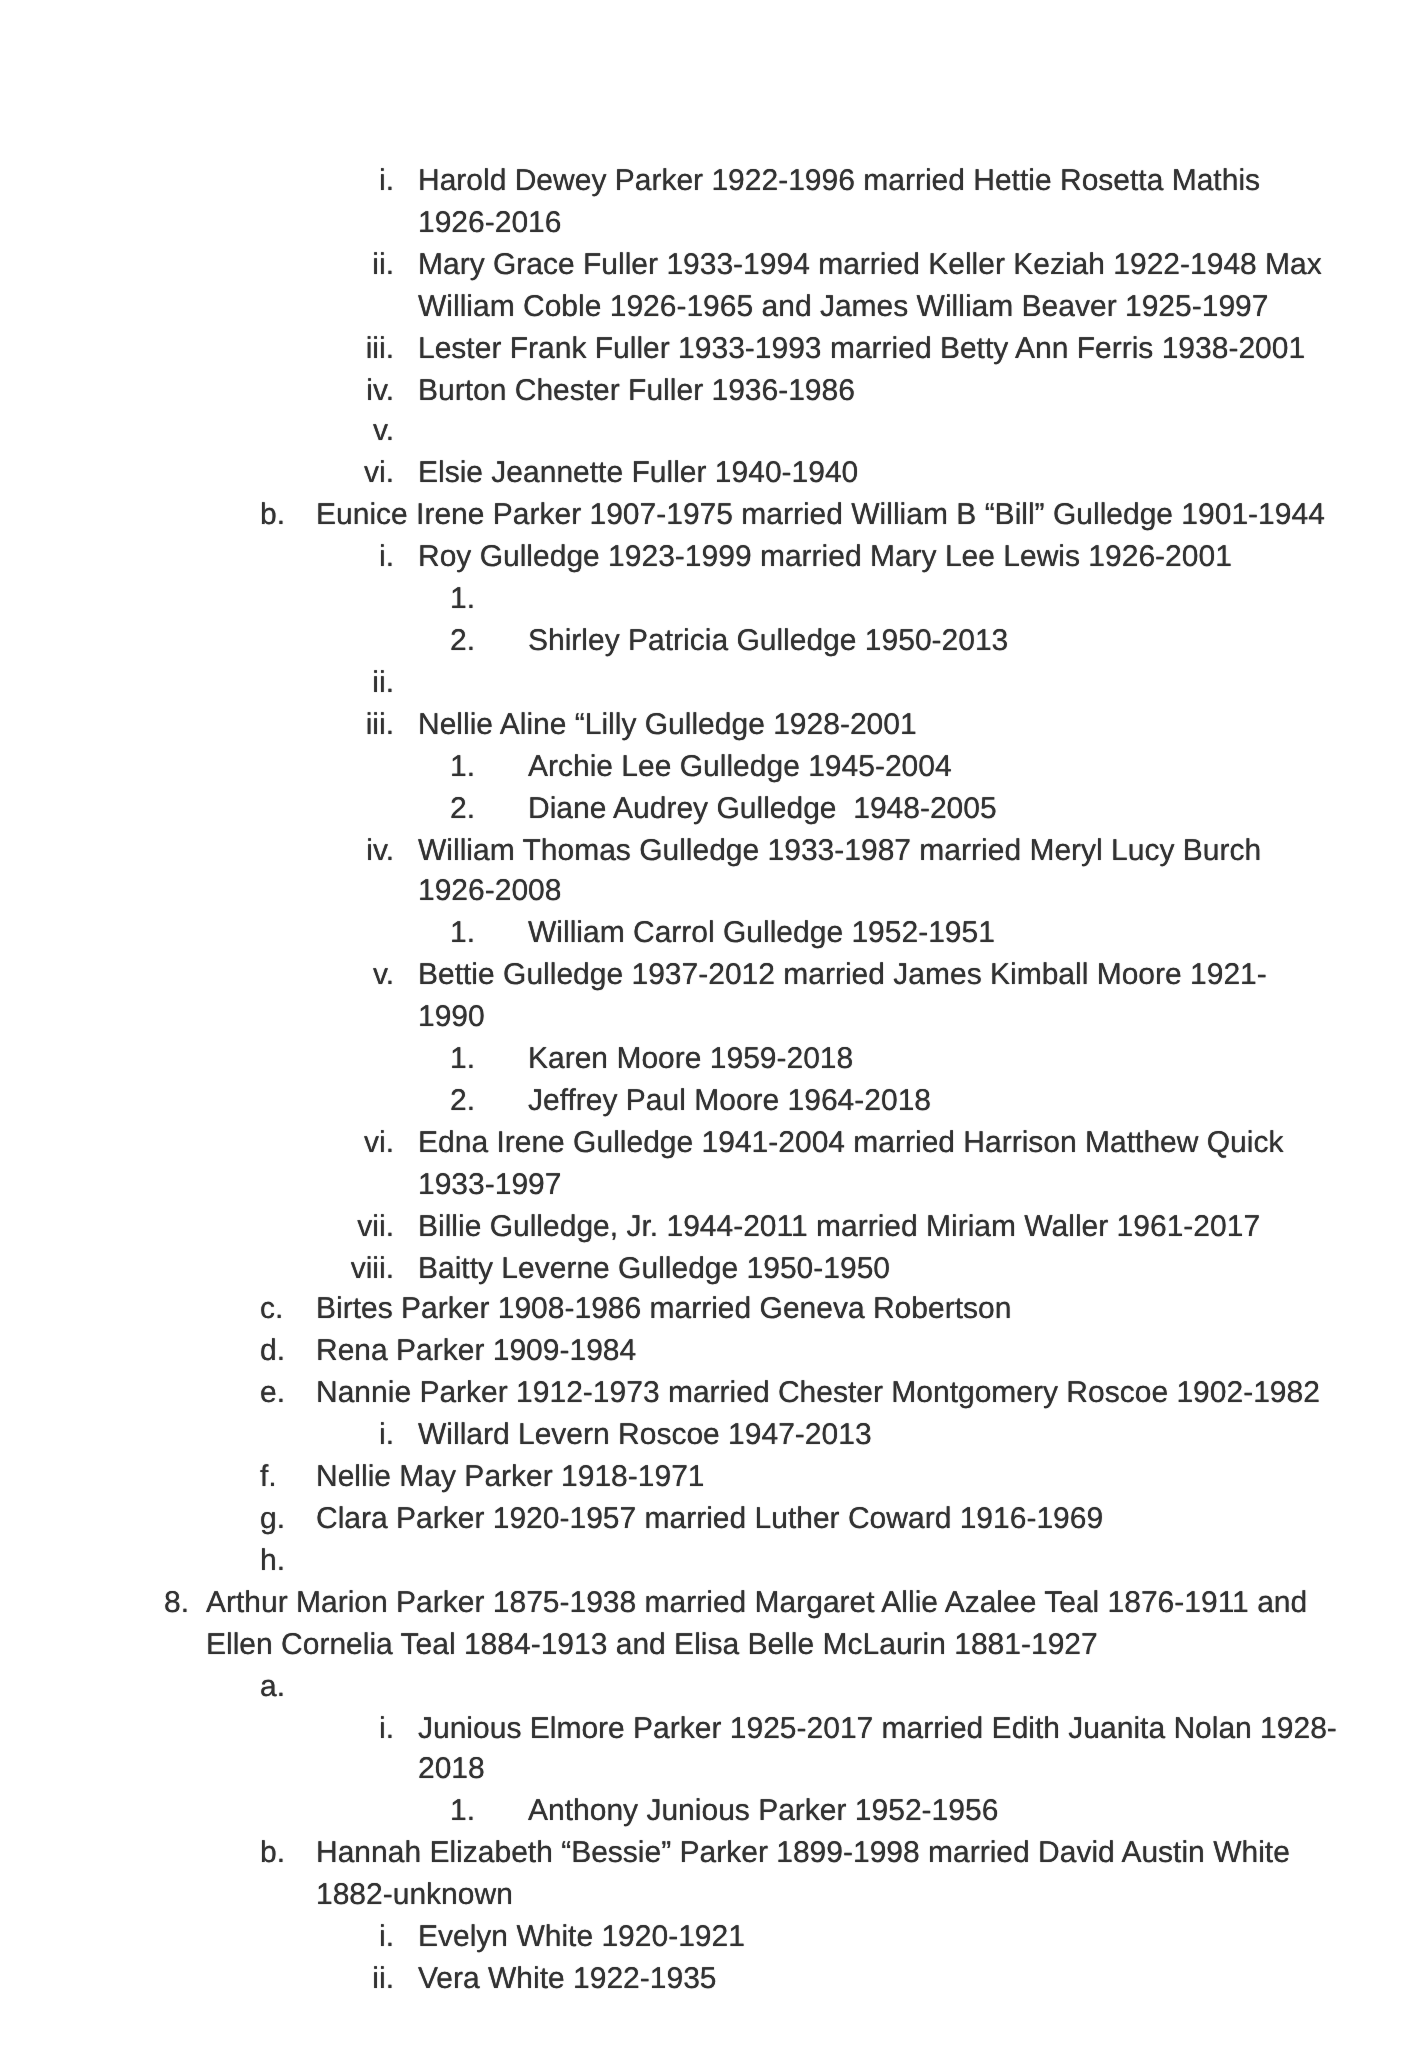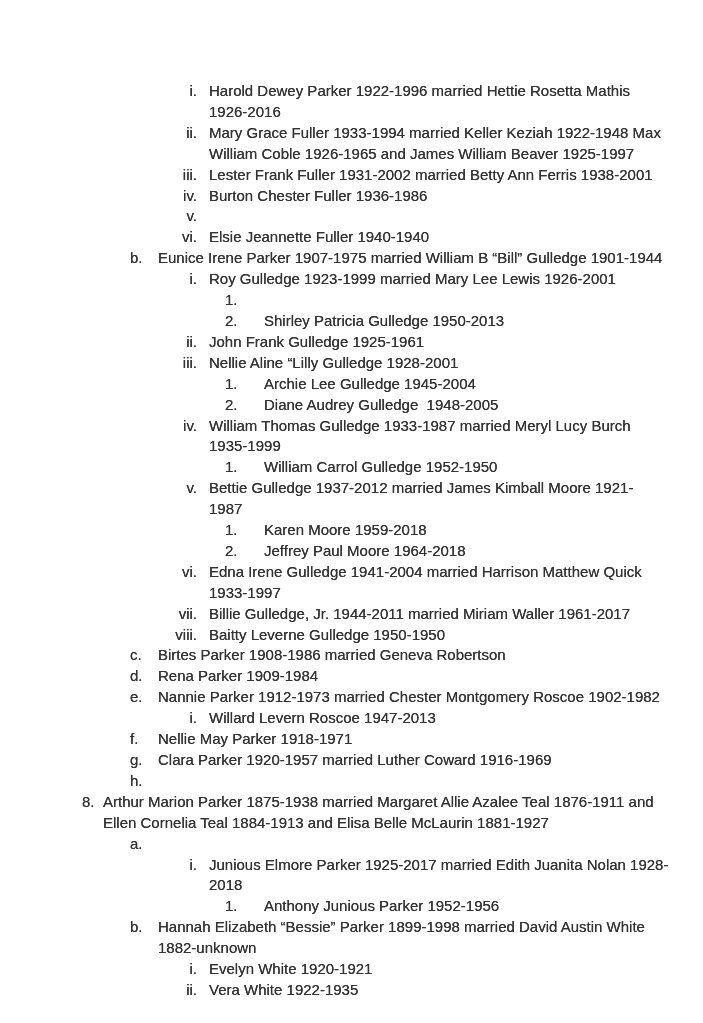--- a/index.html
+++ b/index.html
@@ -46,21 +46,21 @@
         <span class="text">Harold Dewey Parker 1922-1996 married Hettie Rosetta Mathis
 1926-2016</span>
       </div>
       <div class="row lv-roman">
         <span class="marker">ii.</span>
         <span class="text">Mary Grace Fuller 1933-1994 married Keller Keziah 1922-1948 Max
 William Coble 1926-1965 and James William Beaver 1925-1997</span>
       </div>
       <div class="row lv-roman">
         <span class="marker">iii.</span>
-        <span class="text">Lester Frank Fuller 1931-2002 married Betty Ann Ferris 1938-2001</span>
+        <span class="text">Lester Frank Fuller 1933-1993 married Betty Ann Ferris 1938-2001</span>
       </div>
       <div class="row lv-roman">
         <span class="marker">iv.</span>
         <span class="text">Burton Chester Fuller 1936-1986</span>
       </div>
       <div class="row lv-roman">
         <span class="marker">v.</span>
       </div>
       <div class="row lv-roman">
         <span class="marker">vi.</span>
@@ -76,47 +76,46 @@
       </div>
       <div class="row lv-decimal">
         <span class="marker">1.</span>
       </div>
       <div class="row lv-decimal">
         <span class="marker">2.</span>
         <span class="text">Shirley Patricia Gulledge 1950-2013</span>
       </div>
       <div class="row lv-roman">
         <span class="marker">ii.</span>
-        <span class="text">John Frank Gulledge 1925-1961</span>
       </div>
       <div class="row lv-roman">
         <span class="marker">iii.</span>
         <span class="text">Nellie Aline “Lilly Gulledge 1928-2001</span>
       </div>
       <div class="row lv-decimal">
         <span class="marker">1.</span>
         <span class="text">Archie Lee Gulledge 1945-2004</span>
       </div>
       <div class="row lv-decimal">
         <span class="marker">2.</span>
         <span class="text">Diane Audrey Gulledge  1948-2005</span>
       </div>
       <div class="row lv-roman">
         <span class="marker">iv.</span>
         <span class="text">William Thomas Gulledge 1933-1987 married Meryl Lucy Burch
-1935-1999</span>
+1926-2008</span>
       </div>
       <div class="row lv-decimal">
         <span class="marker">1.</span>
-        <span class="text">William Carrol Gulledge 1952-1950</span>
+        <span class="text">William Carrol Gulledge 1952-1951</span>
       </div>
       <div class="row lv-roman">
         <span class="marker">v.</span>
         <span class="text">Bettie Gulledge 1937-2012 married James Kimball Moore 1921-
-1987</span>
+1990</span>
       </div>
       <div class="row lv-decimal">
         <span class="marker">1.</span>
         <span class="text">Karen Moore 1959-2018</span>
       </div>
       <div class="row lv-decimal">
         <span class="marker">2.</span>
         <span class="text">Jeffrey Paul Moore 1964-2018</span>
       </div>
       <div class="row lv-roman">

